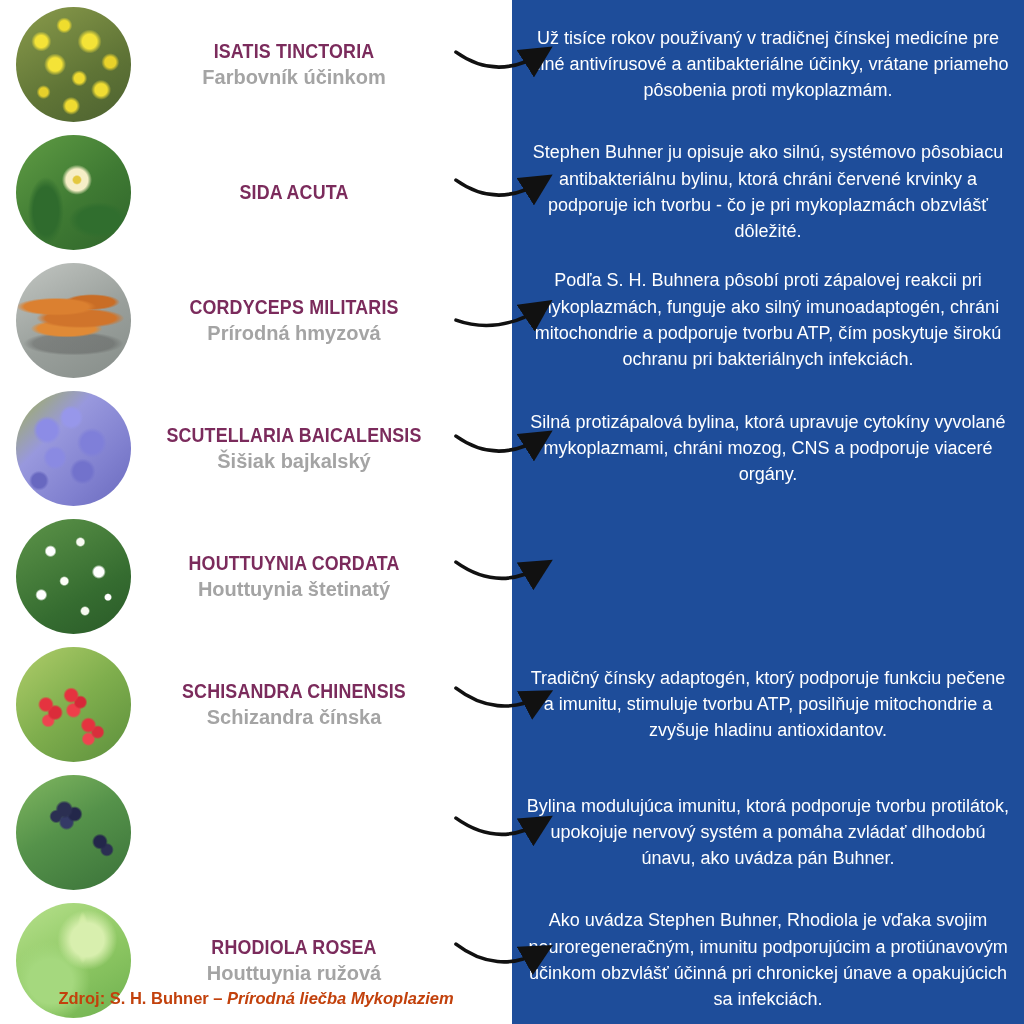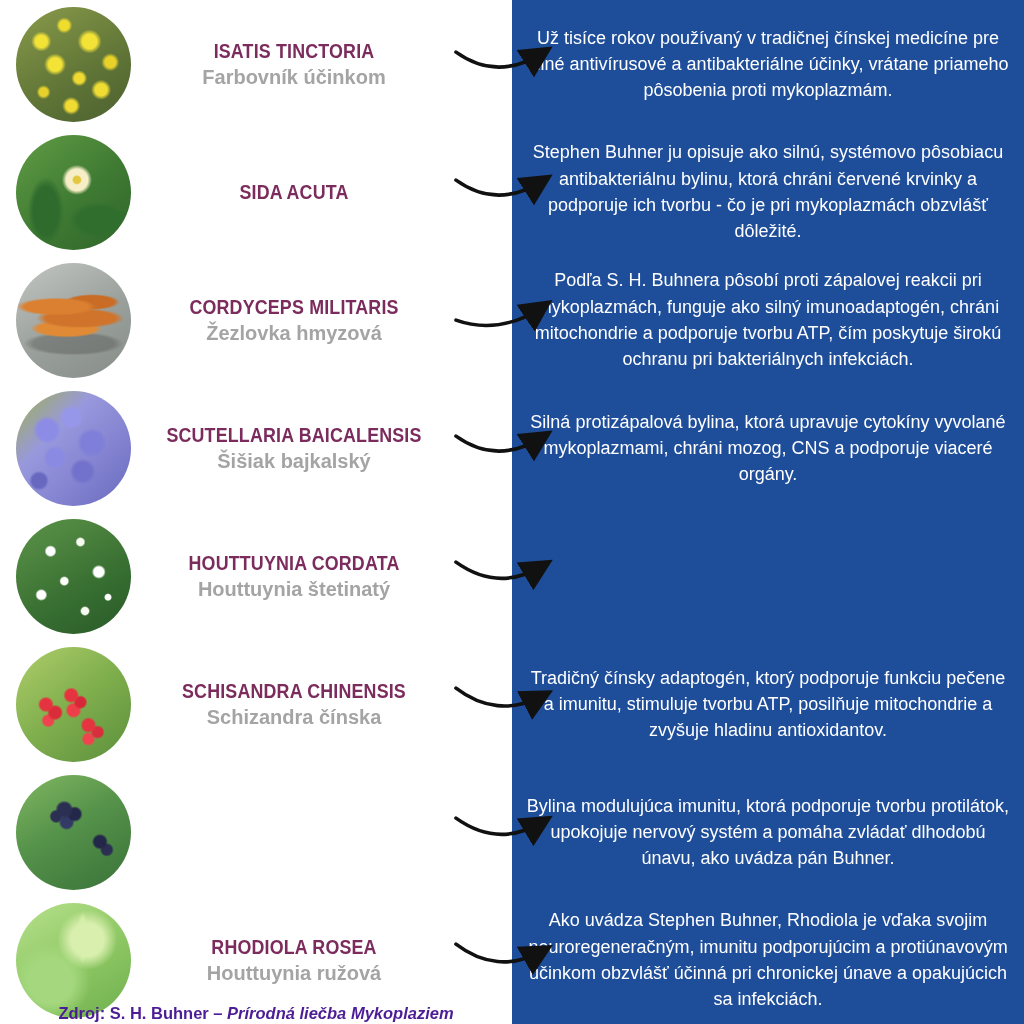--- a/index.html
+++ b/index.html
@@ -30,22 +30,22 @@
   .arrow{
     position:absolute;left:448px;top:50%;transform:translateY(-58%);
     width:116px;height:48px;z-index:2;
   }
   .desc{
     position:relative;z-index:1;width:512px;flex:none;box-sizing:border-box;
     padding:4px 13px;display:flex;align-items:center;justify-content:center;
     color:#ffffff;font-size:18px;line-height:1.46;text-align:center;height:100%;
   }
   .footer{
-    position:absolute;left:0;bottom:1px;width:512px;text-align:center;
-    color:#4c1d95;font-weight:700;font-size:16.5px;white-space:nowrap;
+    position:absolute;left:0;bottom:16px;width:512px;text-align:center;
+    color:#c2410c;font-weight:700;font-size:16.5px;white-space:nowrap;
   }
   .footer .book{font-style:italic;}
   svg.defs{position:absolute;width:0;height:0;}
 
   
   .p0{background:
     radial-gradient(circle 10px at 22% 30%, #f4e337 60%, rgba(244,227,55,0) 100%),
     radial-gradient(circle 8px at 42% 16%, #efdd2e 60%, rgba(239,221,46,0) 100%),
     radial-gradient(circle 12px at 64% 30%, #f4e337 60%, rgba(244,227,55,0) 100%),
     radial-gradient(circle 9px at 82% 48%, #e8d22a 60%, rgba(232,210,42,0) 100%),
@@ -154,21 +154,21 @@
         </svg>
     </div>
     <div class="desc">Stephen Buhner ju opisuje ako silnú, systémovo pôsobiacu antibakteriálnu bylinu, ktorá chráni červené krvinky a podporuje ich tvorbu - čo je pri mykoplazmách obzvlášť dôležité.</div>
   </div>
 
   <div class="row">
     <div class="left">
       <div class="circle p2"></div>
       <div class="names">
         <div class="latin">CORDYCEPS MILITARIS</div>
-        <div class="slovak">Žezlovka hmyzová</div>
+        <div class="slovak">Prírodná hmyzová</div>
       </div>
     </div>
     <div class="arrow">
       <svg width="116" height="48" viewBox="0 0 116 48">
           <path d="M8 28 C 36 38, 66 34, 94 15" fill="none" stroke="#111111" stroke-width="3.6" stroke-linecap="round" marker-end="url(#arrowhead)"></path>
         </svg>
     </div>
     <div class="desc">Podľa S. H. Buhnera pôsobí proti zápalovej reakcii pri mykoplazmách, funguje ako silný imunoadaptogén, chráni mitochondrie a podporuje tvorbu ATP, čím poskytuje širokú ochranu pri bakteriálnych infekciách.</div>
   </div>
 

